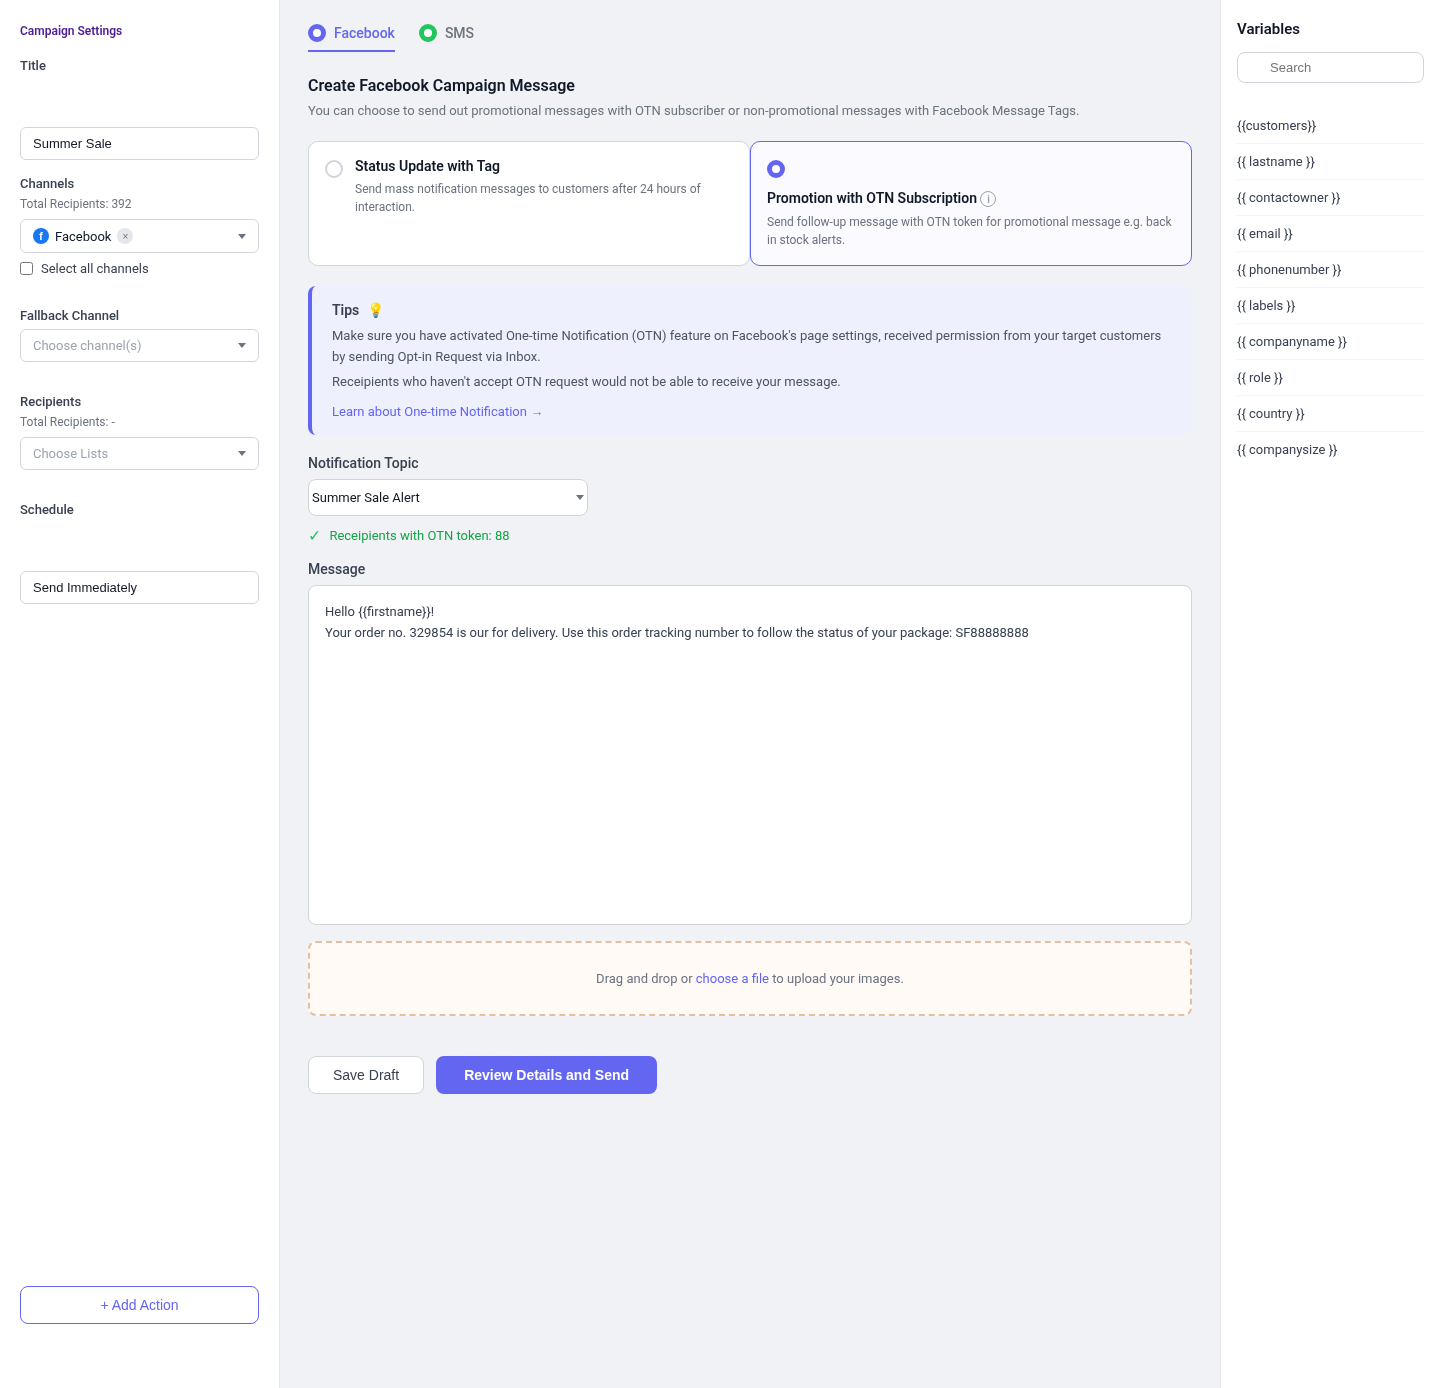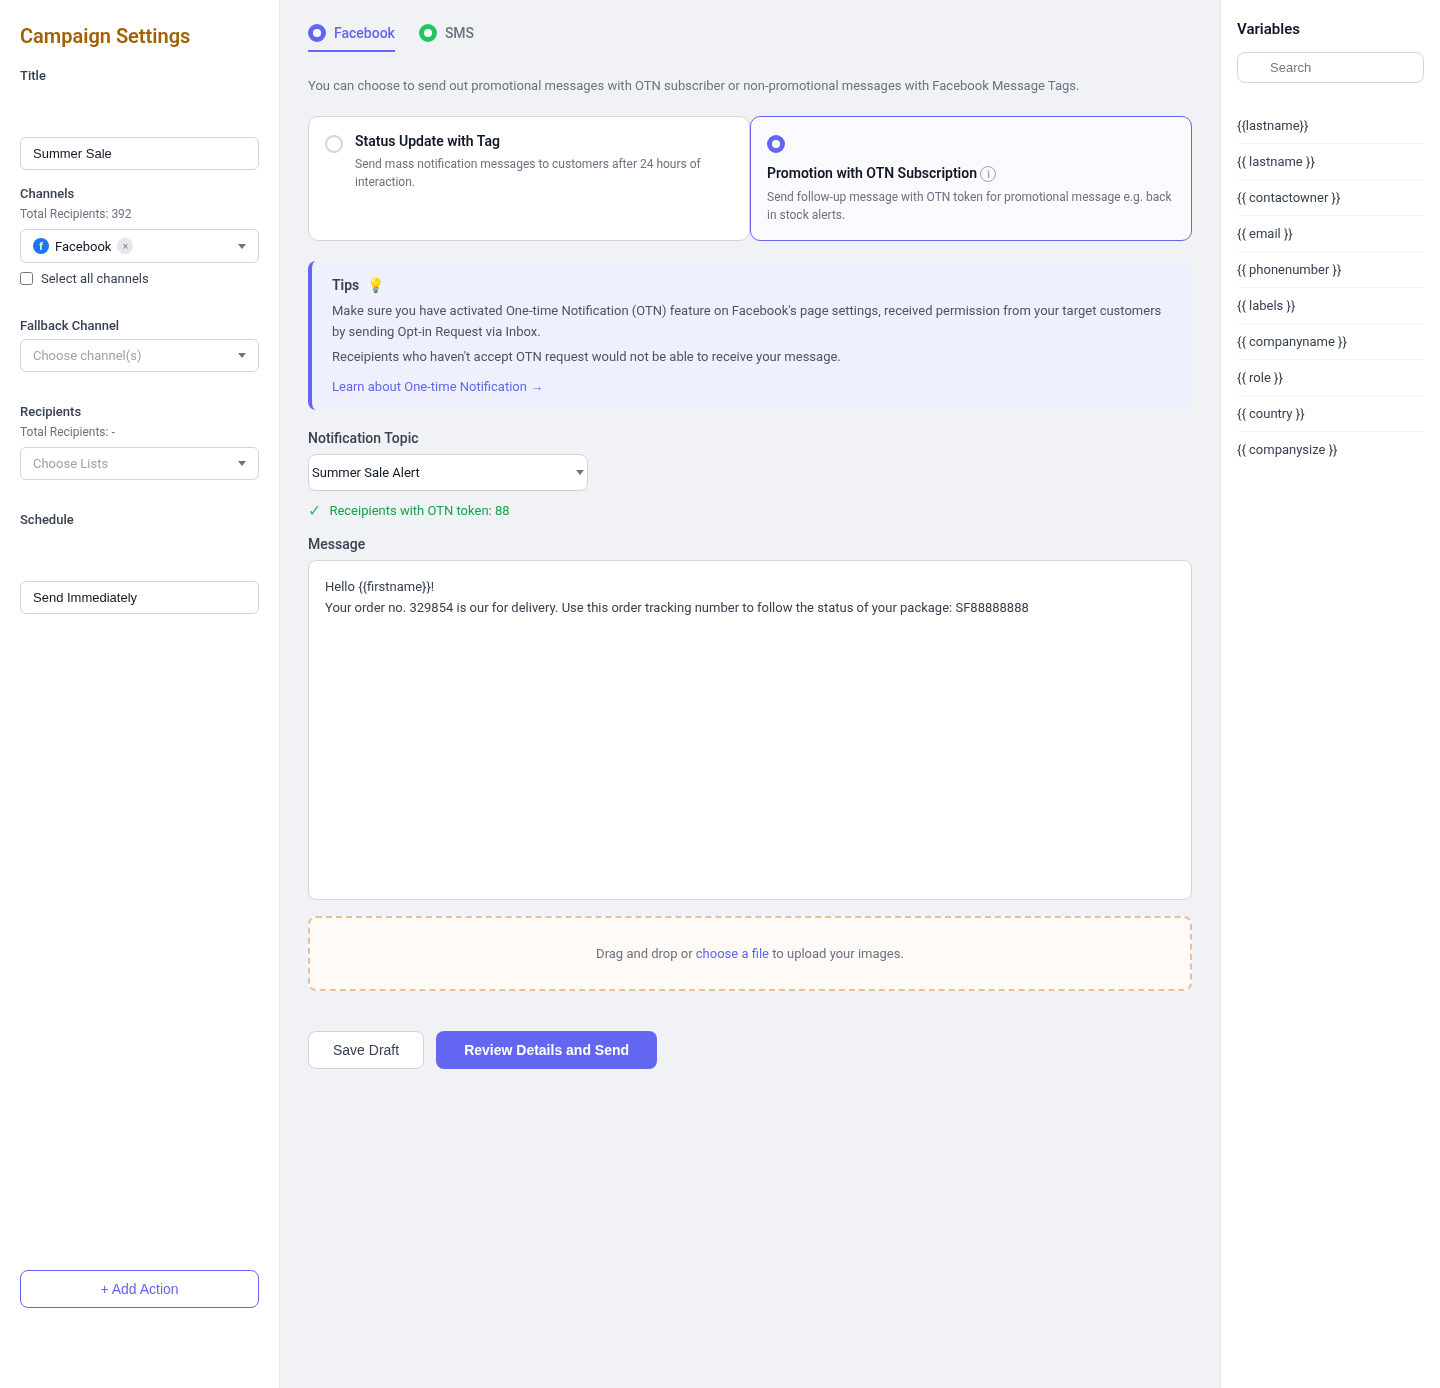--- a/index.html
+++ b/index.html
@@ -20,23 +20,23 @@
       width: 280px;
       background: #fff;
       border-right: 1px solid #e5e7eb;
       display: flex;
       flex-direction: column;
       padding: 24px 20px;
       position: relative;
       min-height: 1388px;
     }
     .sidebar-title {
-      font-size: 20px;
+      font-size: 12px;
       font-weight: 600;
-      color: #a16207;
+      color: #4c1d95;
       margin-bottom: 20px;
     }
     .field-label {
       font-size: 13px;
       font-weight: 500;
       color: #374151;
       margin-bottom: 6px;
     }
     .field-sublabel {
       font-size: 12px;
@@ -133,21 +133,21 @@
       color: #6366f1;
       font-size: 14px;
       font-weight: 500;
       cursor: pointer;
       display: flex;
       align-items: center;
       justify-content: center;
       gap: 6px;
       margin-top: auto;
       position: absolute;
-      bottom: 80px;
+      bottom: 64px;
       left: 20px;
       right: 20px;
       width: calc(100% - 40px);
     }
     
     .main-content {
       flex: 1;
       padding: 24px 28px;
       overflow-y: auto;
     }
@@ -511,20 +511,21 @@
         <span>Facebook</span>
       </div>
       <div class="tab-item">
         <span class="tab-icon-circle sms">
           <span class="tab-dot"></span>
         </span>
         <span>SMS</span>
       </div>
     </div>
 
+    <div class="section-heading">Create Facebook Campaign Message</div>
     <div class="section-subtext">You can choose to send out promotional messages with OTN subscriber or non-promotional messages with Facebook Message Tags.</div>
 
     <div class="message-type-row">
       <div class="message-type-card">
         <div class="radio-outer"></div>
         <div>
           <div class="card-title">Status Update with Tag</div>
           <div class="card-desc">Send mass notification messages to customers after 24 hours of interaction.</div>
         </div>
       </div>
@@ -578,21 +579,21 @@
     </div>
   </div>
 
   <div class="variables-panel">
     <div class="variables-title">Variables</div>
     <div class="var-search-wrap">
       <span class="var-search-icon">🔍</span>
       <input class="var-search" type="text" placeholder="Search" style="">
     </div>
     <div id="variables-list">
-    <div class="variable-item">{{lastname}}</div>
+    <div class="variable-item">{{customers}}</div>
         <div class="variable-item">{{ lastname }}</div>
         <div class="variable-item">{{ contactowner }}</div>
         <div class="variable-item">{{ email }}</div>
         <div class="variable-item">{{ phonenumber }}</div>
         <div class="variable-item">{{ labels }}</div>
         <div class="variable-item">{{ companyname }}</div>
         <div class="variable-item">{{ role }}</div>
         <div class="variable-item">{{ country }}</div>
         <div class="variable-item">{{ companysize }}</div>
       </div>

